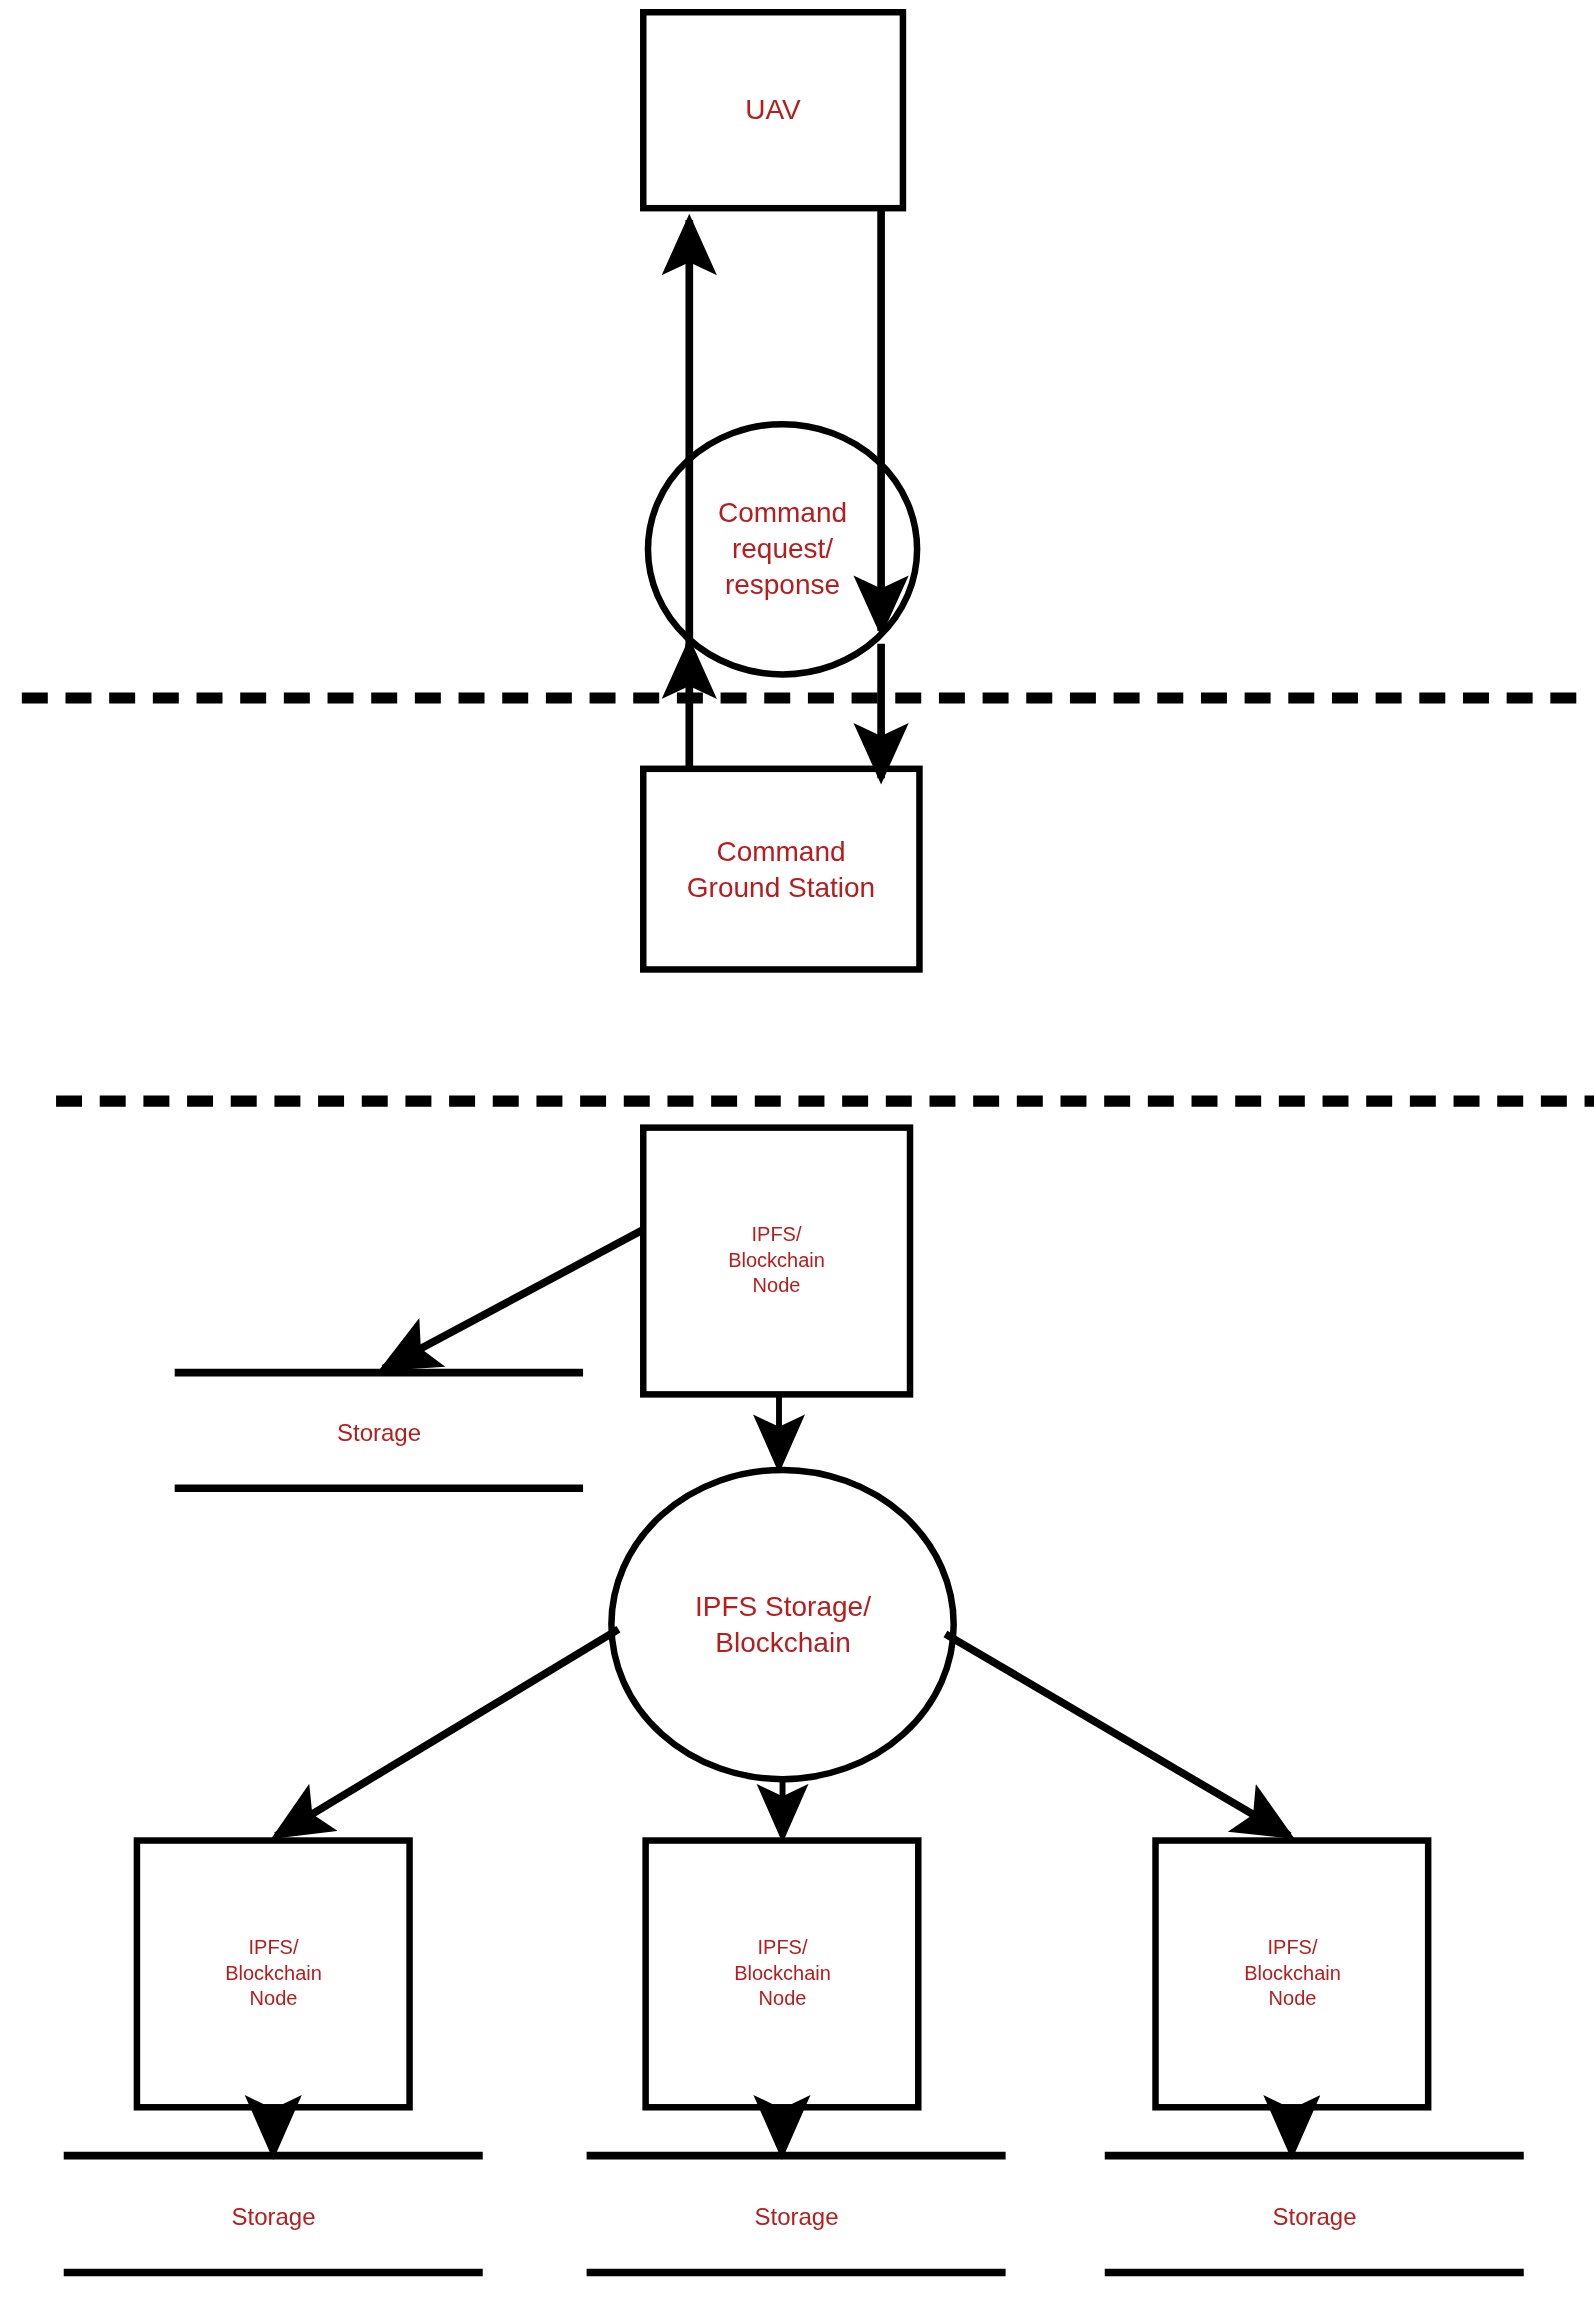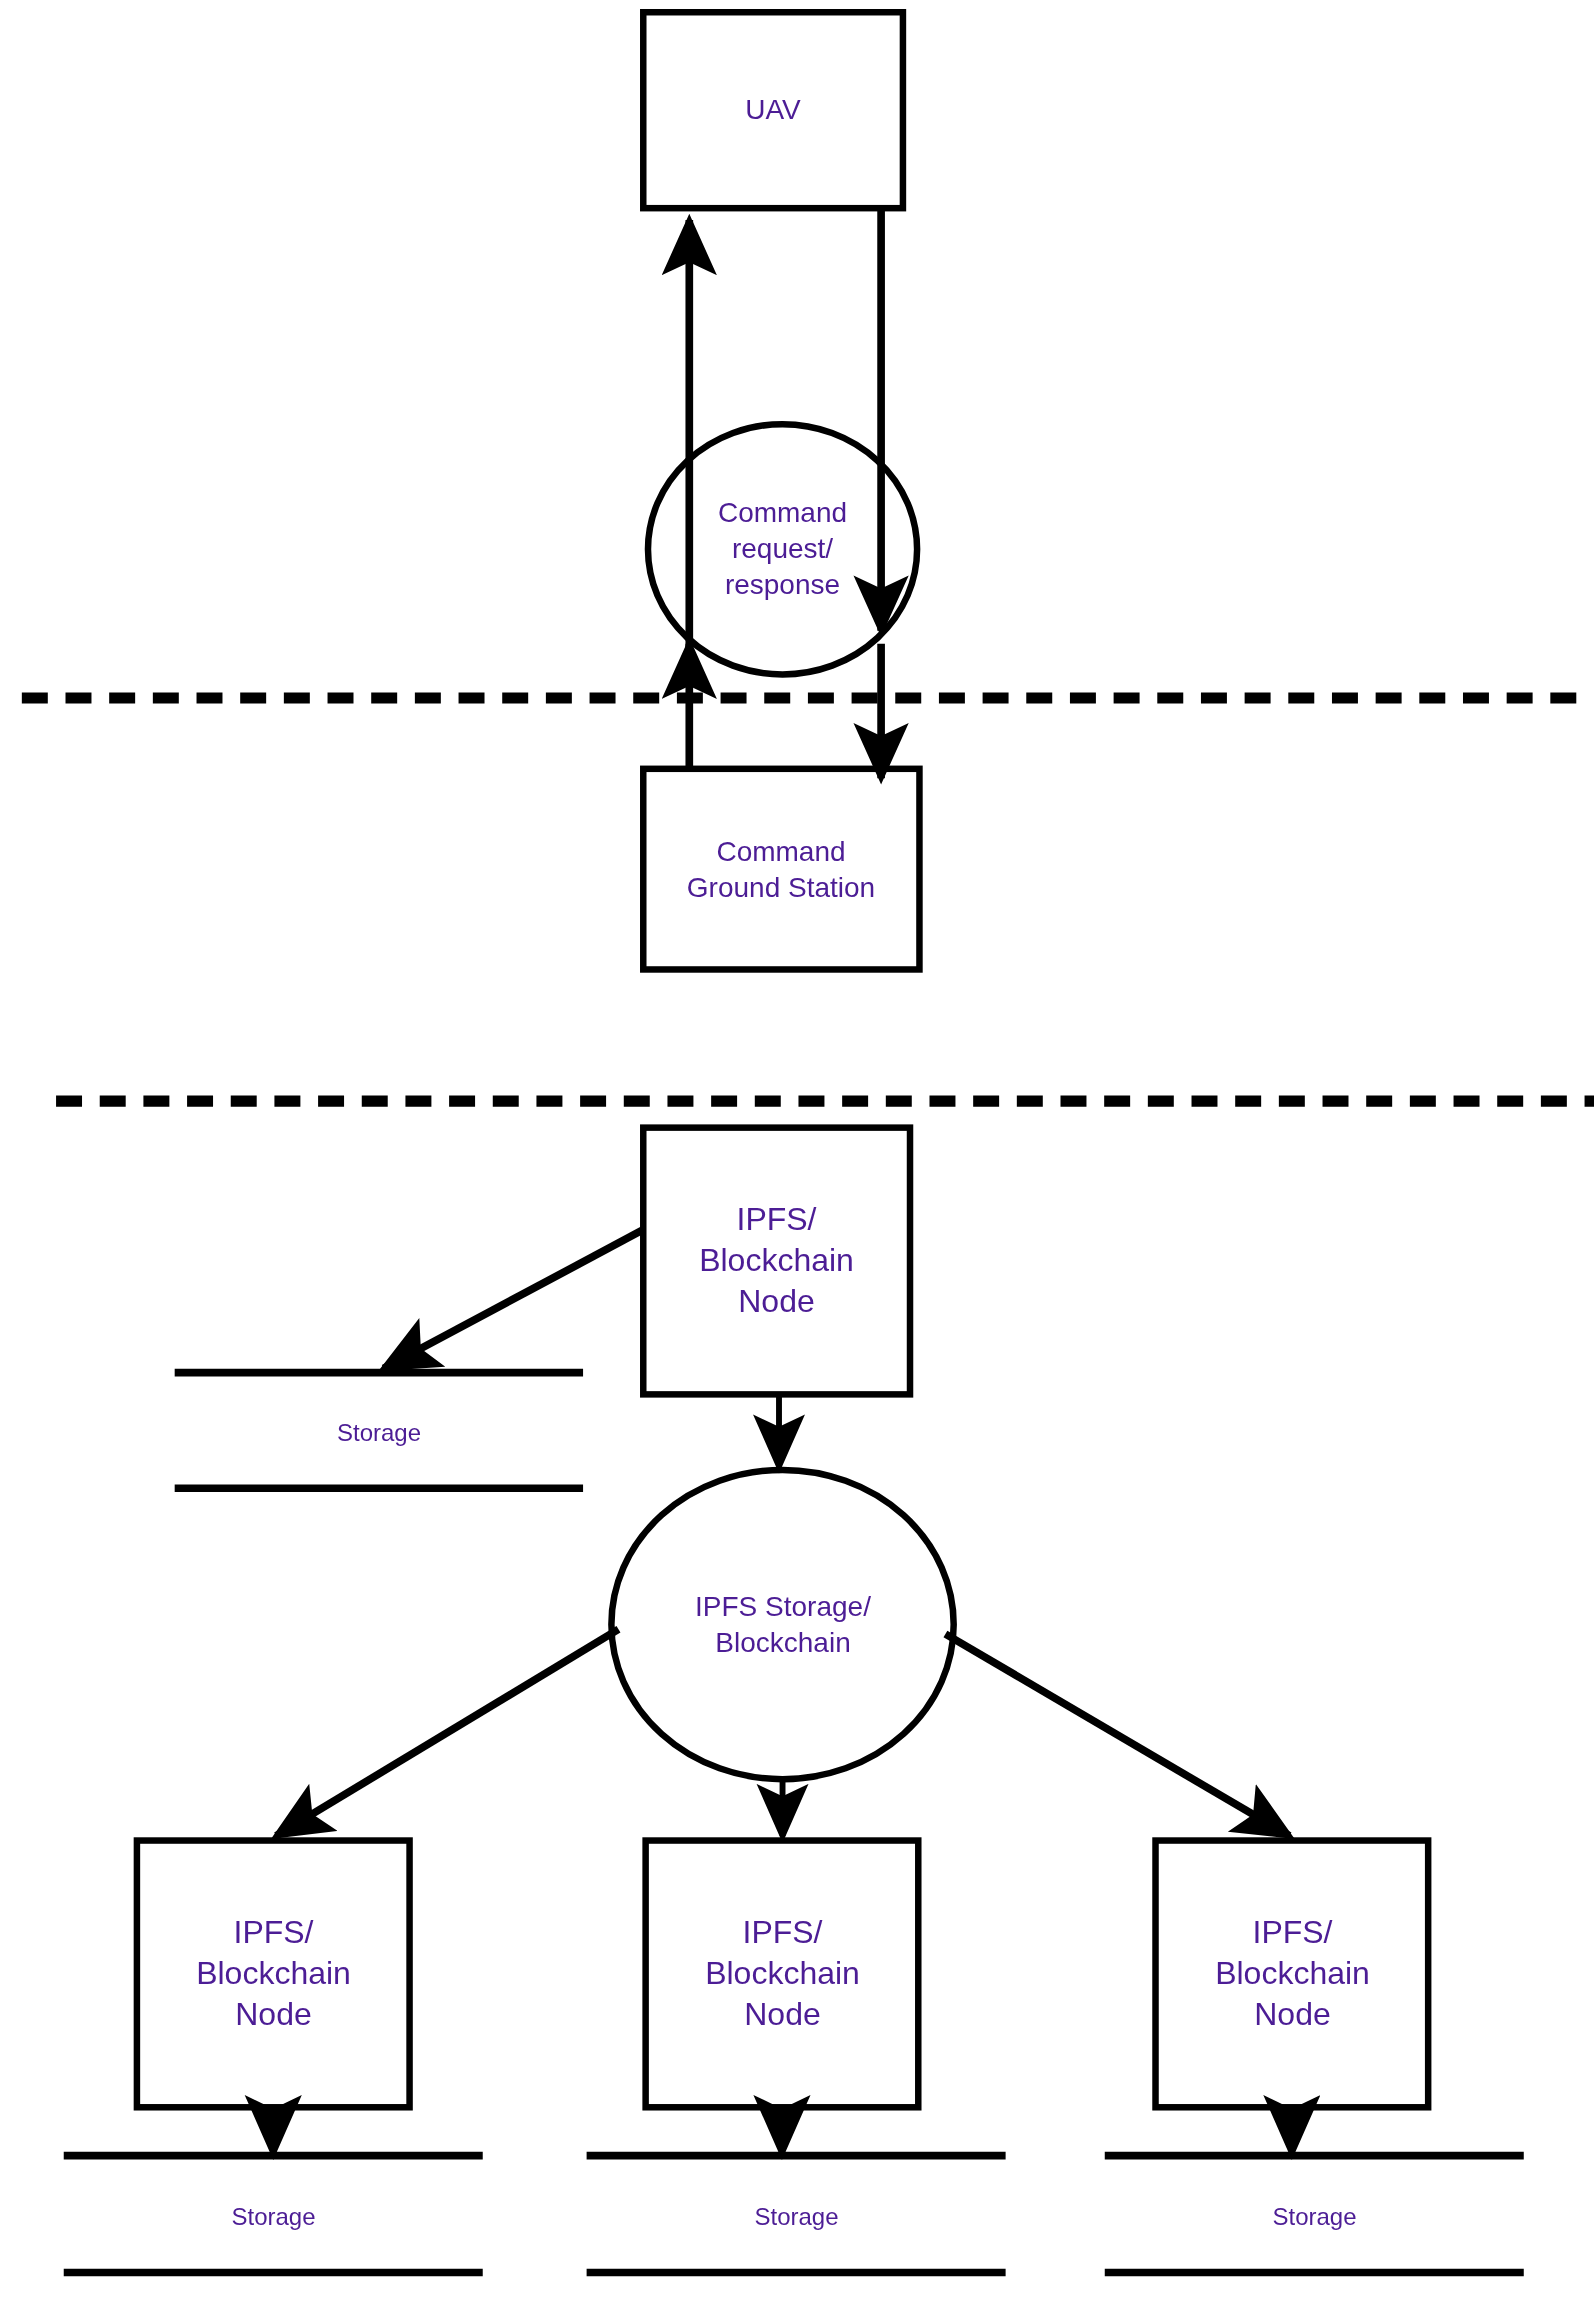--- a/index.html
+++ b/index.html
@@ -18,33 +18,33 @@
   #diagram-svg {
     position: absolute;
     left: 0;
     top: 0;
     width: 1594px;
     height: 2319px;
   }
   .node-label {
     position: absolute;
     text-align: center;
-    color: #4c1d95;
+    color: #b91c1c;
     font-family: "Liberation Sans", sans-serif;
     line-height: 1.28;
     white-space: pre-line;
     pointer-events: none;
     display: flex;
     align-items: center;
     justify-content: center;
   }
   .lbl-uav       { font-size: 28px; }
   .lbl-circle    { font-size: 28px; }
   .lbl-cgs       { font-size: 28px; }
-  .lbl-node      { font-size: 32px; }
+  .lbl-node      { font-size: 20px; }
   .lbl-net       { font-size: 28px; }
   .lbl-storage   { font-size: 24px; }
 </style>
 </head>
 <body>
 
 <div id="stage">
 
   <svg id="diagram-svg" viewBox="0 0 2701 3928">
     <defs>

